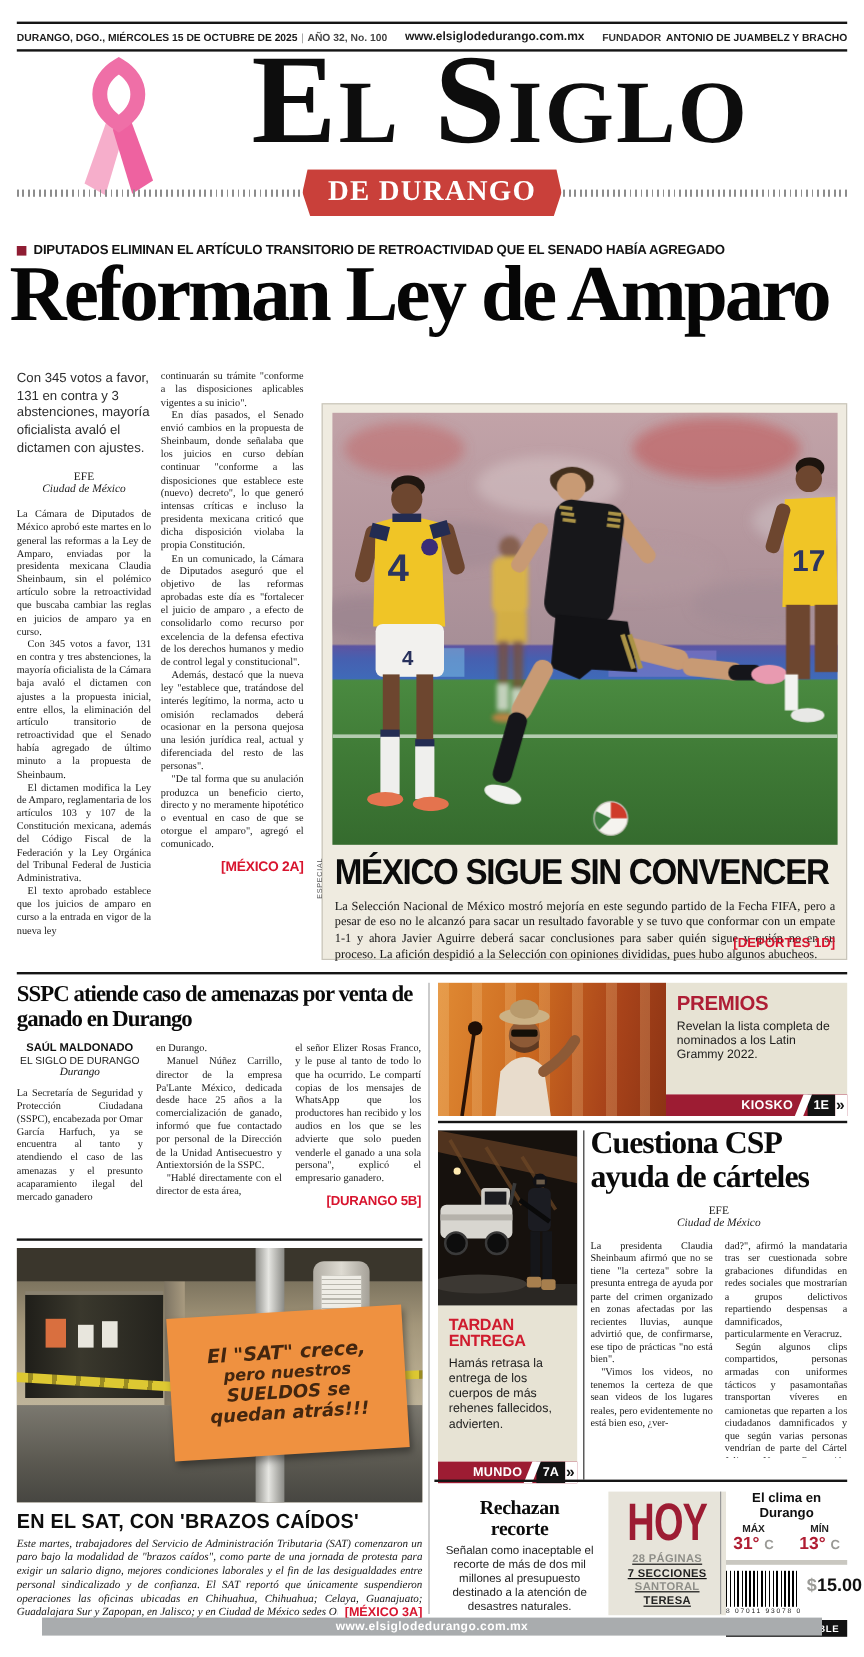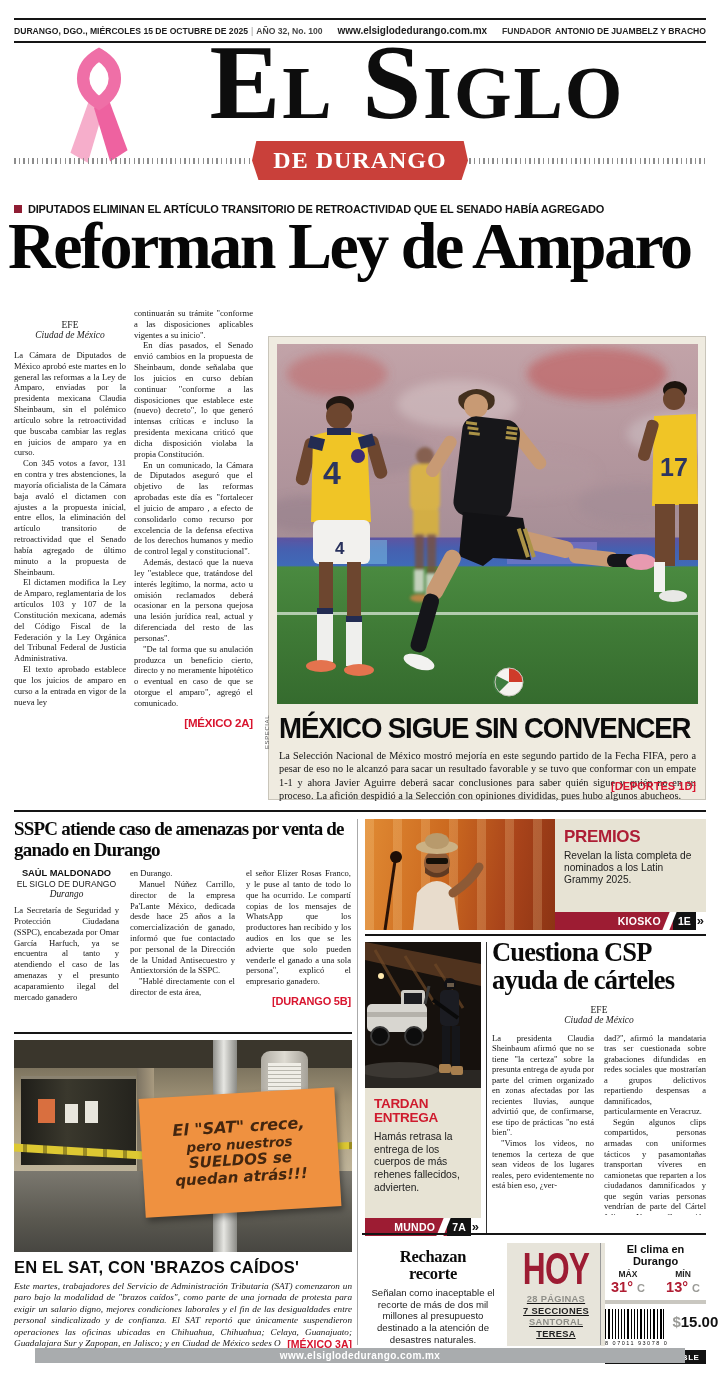--- a/index.html
+++ b/index.html
@@ -219,20 +219,21 @@
   <div class="mast-rule"></div>
   <div class="mast-banner">DE DURANGO</div>
 
   <div class="kicker">
     <span class="kicker-square"></span>
     <span>DIPUTADOS ELIMINAN EL ARTÍCULO TRANSITORIO DE RETROACTIVIDAD QUE EL SENADO HABÍA AGREGADO</span>
   </div>
   <div class="headline">Reforman Ley de Amparo</div>
 
   <div class="lead-col1">
+    <div class="standfirst">Con 345 votos a favor, 131 en contra y 3 abstenciones, mayoría oficialista avaló el dictamen con ajustes.</div>
     <div class="byline">
       <span>EFE</span>
       <span class="place">Ciudad de México</span>
     </div>
     <div class="bodytext">
       <p>La Cámara de Diputados de México aprobó este martes en lo general las reformas a la Ley de Amparo, enviadas por la presidenta mexicana Claudia Sheinbaum, sin el polémico artículo sobre la retroactividad que buscaba cambiar las reglas en juicios de amparo ya en curso.</p>
       <p>Con 345 votos a favor, 131 en contra y tres abstenciones, la mayoría oficialista de la Cámara baja avaló el dictamen con ajustes a la propuesta inicial, entre ellos, la eliminación del artículo transitorio de retroactividad que el Senado había agregado de último minuto a la propuesta de Sheinbaum.</p>
       <p>El dictamen modifica la Ley de Amparo, reglamentaria de los artículos 103 y 107 de la Constitución mexicana, además del Código Fiscal de la Federación y la Ley Orgánica del Tribunal Federal de Justicia Administrativa.</p>
       <p>El texto aprobado establece que los juicios de amparo en curso a la entrada en vigor de la nueva ley</p>
     </div>
@@ -393,21 +394,21 @@
       <path d="M88 74 Q106 62 114 48" stroke="#8d5a36" stroke-width="9" fill="none" stroke-linecap="round"></path>
       <circle cx="72" cy="44" r="13" fill="#8d5a36"></circle>
       <path d="M60 48 Q72 60 84 48 L84 54 Q72 63 60 54 Z" fill="#5f3a22"></path>
       <rect x="61" y="39" width="22" height="6" rx="2" fill="#151008"></rect>
       <ellipse cx="72" cy="28" rx="21" ry="7" fill="#cbb184"></ellipse>
       <ellipse cx="72" cy="22" rx="12" ry="8" fill="#b89a6c"></ellipse>
     </svg>
   </div>
   <div class="premios-box">
     <div class="premios-title">PREMIOS</div>
-    <div class="premios-text">Revelan la lista completa de nominados a los Latin Grammy 2025.</div>
+    <div class="premios-text">Revelan la lista completa de nominados a los Latin Grammy 2022.</div>
   </div>
   <div class="tagbar tagbar-kiosko">
     <span class="tb-sec">KIOSKO</span>
     <span class="tb-gap"></span>
     <span class="tb-page">1E</span>
     <span class="tb-end">»</span>
   </div>
   <div class="rule-premios"></div>
 
   <div class="tardan-photo">

